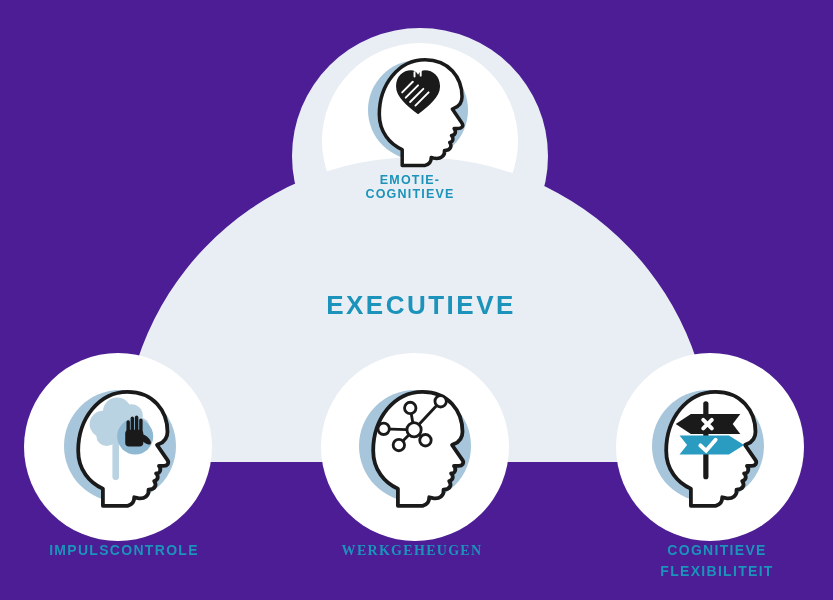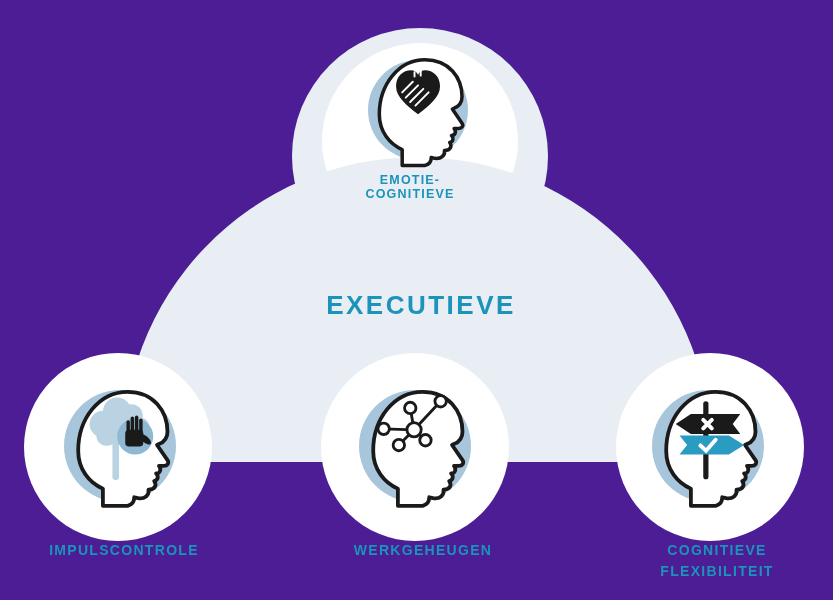--- a/index.html
+++ b/index.html
@@ -120,21 +120,21 @@
   </div>
 
   <div class="lbl lbl-title" style="left:221px;top:256px;width:400px;margin-top:31px;">
     <div>EXECUTIEVE</div>
   </div>
 
   <div class="lbl lbl-bottom" style="left:4px;top:540px;width:240px;">
     <div>IMPULSCONTROLE</div>
   </div>
 
-  <div class="lbl lbl-bottom" style="left:303px;top:540px;width:240px;">
+  <div class="lbl lbl-bottom" style="left:292px;top:540px;width:240px;font-family:Liberation Serif, serif;">
     <div>WERKGEHEUGEN</div>
   </div>
 
   <div class="lbl lbl-bottom" style="left:597px;top:540px;width:240px;">
     <div>COGNITIEVE</div>
     <div>FLEXIBILITEIT</div>
   </div>
 </div>
 
 </body></html>

